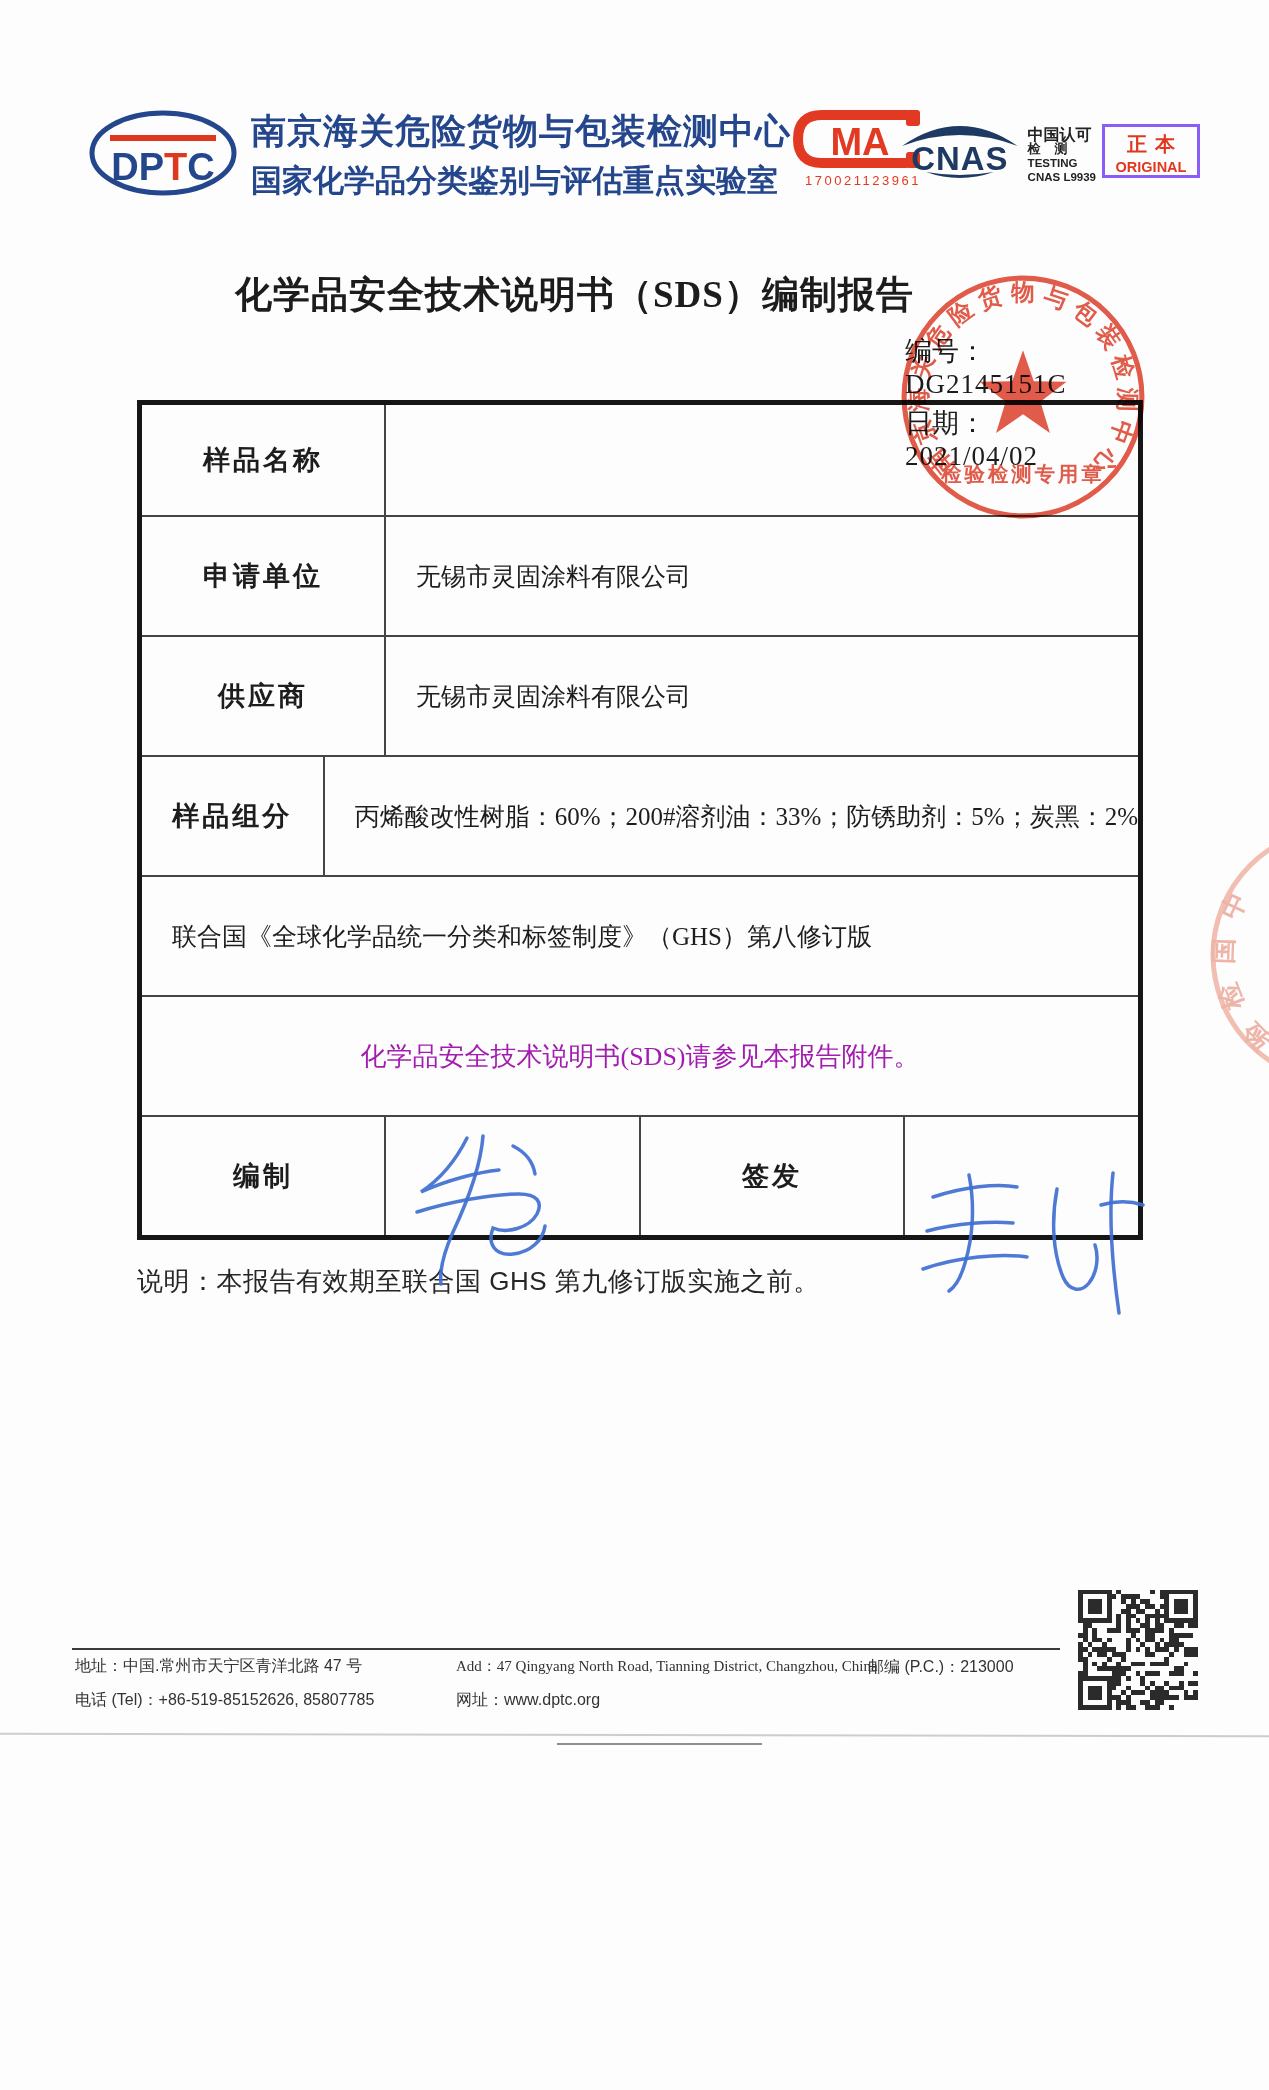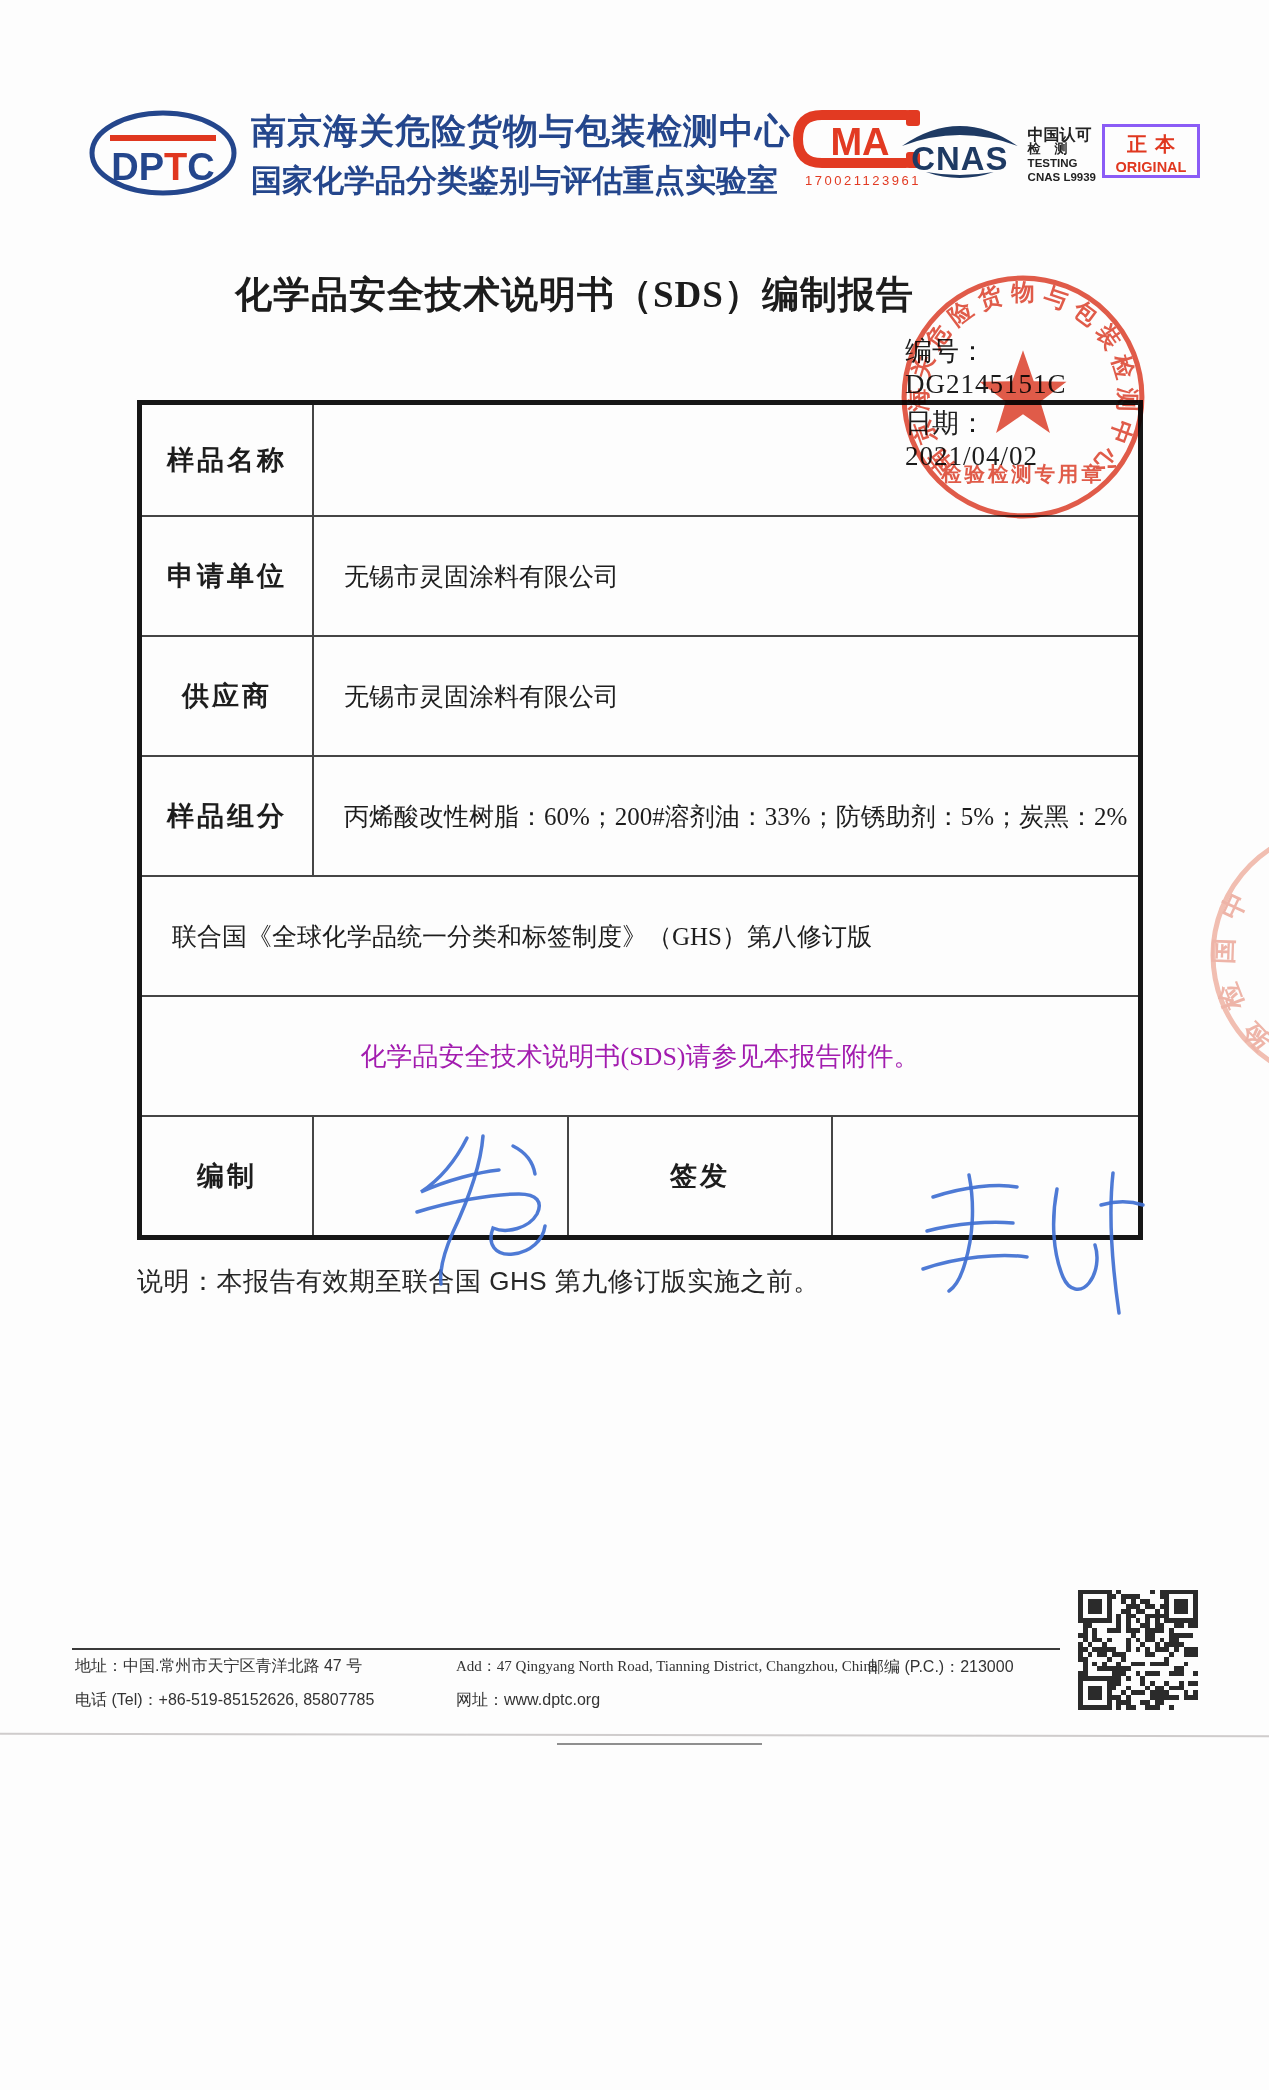--- a/index.html
+++ b/index.html
@@ -53,21 +53,21 @@
   .stamp-right { position:absolute; left:1190px; top:805px; width:300px; height:300px;
                  mix-blend-mode:multiply; opacity:.8; z-index:30; }
   #stamp-right-ring text { font-family:"Liberation Sans","DejaVu Sans",sans-serif;
                            font-size:26px; font-weight:bold; fill:#eca494; text-anchor:middle; }
 
   
   .report-table { position:absolute; left:137px; top:400px; width:1006px; height:840px;
                   border:5px solid #161616; display:flex; flex-direction:column; z-index:10; }
   .t-row { display:flex; border-top:2px solid #454545; }
   .t-row.first { border-top:none; }
-  .t-label { width:172px; border-right:2px solid #454545; display:flex; align-items:center;
+  .t-label { width:244px; border-right:2px solid #454545; display:flex; align-items:center;
              justify-content:center; font-family:"Liberation Sans","DejaVu Sans",sans-serif;
              font-weight:bold; font-size:27px; letter-spacing:3px; color:#1d1d1d; }
   .t-value { flex:1; display:flex; align-items:center; padding-left:30px;
              font-size:25px; color:#1d1d1d; white-space:nowrap; }
   .t-note { flex:1; display:flex; align-items:center; justify-content:center;
             font-size:26px; color:#a21caf; }
   .t-sig-cell { display:flex; align-items:center; justify-content:center; }
   .sig-svg { position:absolute; z-index:20; pointer-events:none; }
   .sig-svg path { stroke:#3f6fd1; stroke-width:3.5; fill:none; stroke-linecap:round; opacity:.92; }
 

